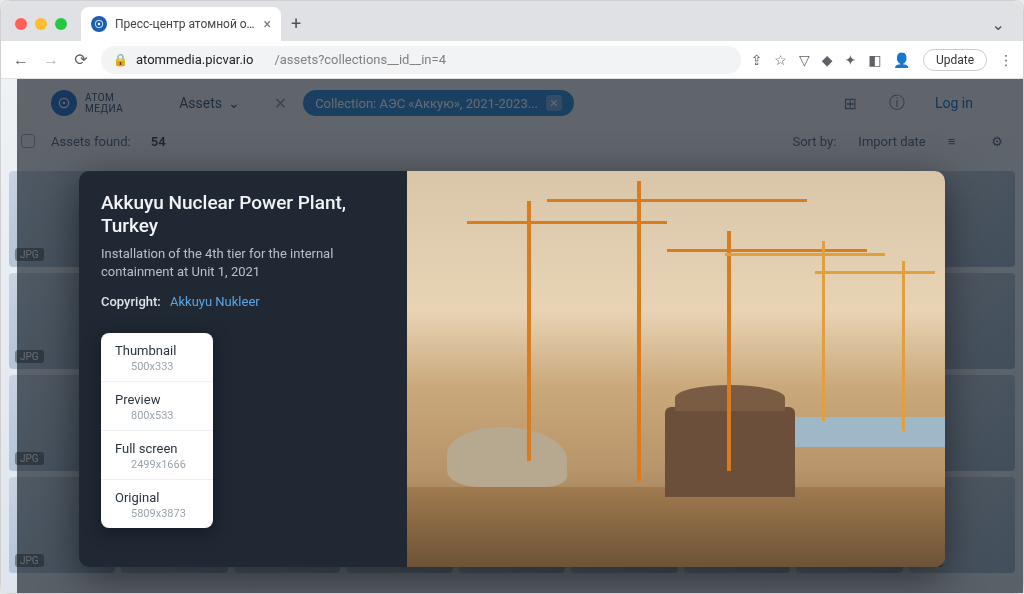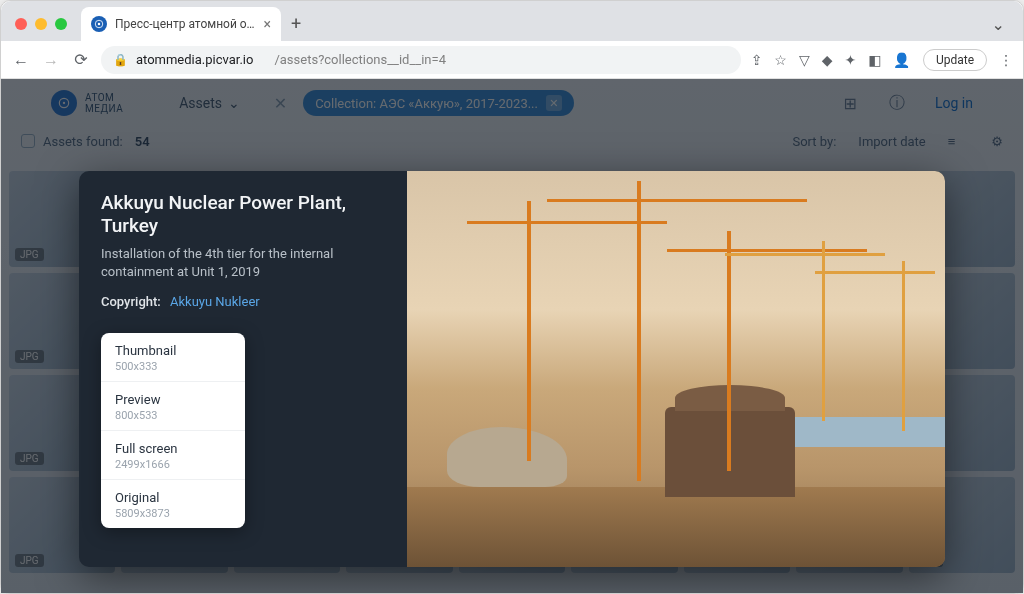--- a/index.html
+++ b/index.html
@@ -39,46 +39,46 @@
 .brand-text{font-size:10px;line-height:1.1;color:#3b5b7a;letter-spacing:.5px;}
 .assets-drop{margin-left:40px;color:#4a6076;font-size:14px;display:flex;align-items:center;gap:6px;}
 .clear-x{margin-left:18px;color:#8aa0b4;}
 .chip{background:#3b8fd9;color:#fff;padding:5px 12px;border-radius:14px;font-size:13px;display:flex;align-items:center;gap:8px;}
 .chip .chip-x{background:rgba(255,255,255,.3);width:16px;height:16px;border-radius:3px;display:flex;align-items:center;justify-content:center;font-size:11px;}
 .hdr-spacer{flex:1;}
 .hdr-icon{color:#6e8299;font-size:16px;margin-left:16px;}
 .login{color:#1976d2;font-size:14px;margin-left:14px;}
 
 .sub-bar{height:28px;display:flex;align-items:center;padding:0 20px;font-size:13px;color:#5a7088;}
-.sub-bar .found{display:flex;align-items:center;gap:8px;}
+.sub-bar .found{display:flex;align-items:center;gap:16px;}
 .sub-bar .found .ck{width:14px;height:14px;border:1.5px solid #9ab0c4;border-radius:3px;}
 .sub-bar .count{font-weight:600;color:#3a5068;margin-left:4px;}
 .sub-spacer{flex:1;}
 .sort{display:flex;align-items:center;gap:22px;}
 
 
 .grid{position:absolute;left:8px;right:8px;top:92px;bottom:0;display:grid;grid-template-columns:repeat(9,1fr);grid-auto-rows:96px;gap:6px;}
 .thumb{background:linear-gradient(135deg,#c7d4e2,#9fb5c9);border-radius:4px;position:relative;overflow:hidden;}
 .thumb::after{content:"JPG";position:absolute;left:6px;bottom:6px;font-size:10px;color:#fff;background:rgba(0,0,0,.35);padding:1px 5px;border-radius:3px;}
 
 
-.dim{position:absolute;inset:0;background:rgba(8,14,22,.62);}
+.dim{position:absolute;inset:0;background:rgba(8,14,22,.62);margin-left:16px;}
 
 
 .modal{position:absolute;left:78px;right:78px;top:92px;bottom:26px;background:#1f2833;border-radius:10px;display:flex;overflow:hidden;box-shadow:0 10px 40px rgba(0,0,0,.5);}
 .modal-left{width:328px;padding:20px 22px;color:#e6e9ec;display:flex;flex-direction:column;}
 .asset-title{font-size:19px;font-weight:500;color:#f2f4f6;margin-bottom:8px;}
 .asset-sub{font-size:13px;color:#b8c0c8;line-height:1.35;margin-bottom:14px;}
 .tags{display:flex;gap:8px;margin-bottom:14px;}
 .tag{background:#3a434d;color:#d8dde2;font-size:12px;padding:5px 10px;border-radius:4px;}
 .copyright{font-size:13px;margin-bottom:24px;}
 .copyright .lbl{color:#e0e4e8;font-weight:500;}
 .copyright .val{color:#5aa6e6;margin-left:6px;}
 
-.sizes-card{background:#fff;border-radius:8px;width:144px;box-shadow:0 4px 18px rgba(0,0,0,.35);overflow:hidden;}
+.sizes-card{background:#fff;border-radius:8px;width:112px;box-shadow:0 4px 18px rgba(0,0,0,.35);overflow:hidden;}
 .size-opt{padding:10px 14px 8px;border-bottom:1px solid #eef0f2;}
 .size-opt:last-of-type{border-bottom:none;}
 .size-opt .nm{font-size:13px;color:#2a3440;}
 .size-opt .dim{position:static;background:none;font-size:11px;color:#9aa3ad;margin-top:2px;}
 
 .modal-right{flex:1;position:relative;background:linear-gradient(to bottom,#d9c5a8 0%,#e8d4b5 35%,#c9a87a 55%,#b8956a 75%,#8a6f4e 100%);}
 
 .crane{position:absolute;background:#d97b1f;}
 .crane.v{width:4px;}
 .crane.h{height:3px;}
@@ -149,21 +149,21 @@
           <div>АТОМ</div>
           <div>МЕДИА</div>
         </div>
       </div>
       <div class="assets-drop">
         <span>Assets</span>
         <span>⌄</span>
       </div>
       <div class="clear-x">✕</div>
       <div class="chip">
-        <span>Collection: АЭС «Аккую», 2017-2023...</span>
+        <span>Collection: АЭС «Аккую», 2021-2023...</span>
         <span class="chip-x">✕</span>
       </div>
       <div class="hdr-spacer"></div>
       <div class="hdr-icon">⊞</div>
       <div class="hdr-icon">ⓘ</div>
       <div class="login">Log in</div>
     </div>
 
     <div class="sub-bar">
       <div class="found">
@@ -218,21 +218,21 @@
         <div class="thumb"></div>
         <div class="thumb"></div>
         <div class="thumb"></div>
     </div>
 
     <div class="dim"></div>
 
     <div class="modal">
       <div class="modal-left">
         <div class="asset-title">Akkuyu Nuclear Power Plant, Turkey</div>
-        <div class="asset-sub">Installation of the 4th tier for the internal containment at Unit 1, 2019</div>
+        <div class="asset-sub">Installation of the 4th tier for the internal containment at Unit 1, 2021</div>
         <div class="copyright">
           <span class="lbl">Copyright:</span>
           <span class="val">Akkuyu Nukleer</span>
         </div>
 
         <div class="sizes-card">
           <div class="size-opt">
             <div class="nm">Thumbnail</div>
             <div class="dim">500x333</div>
           </div>

